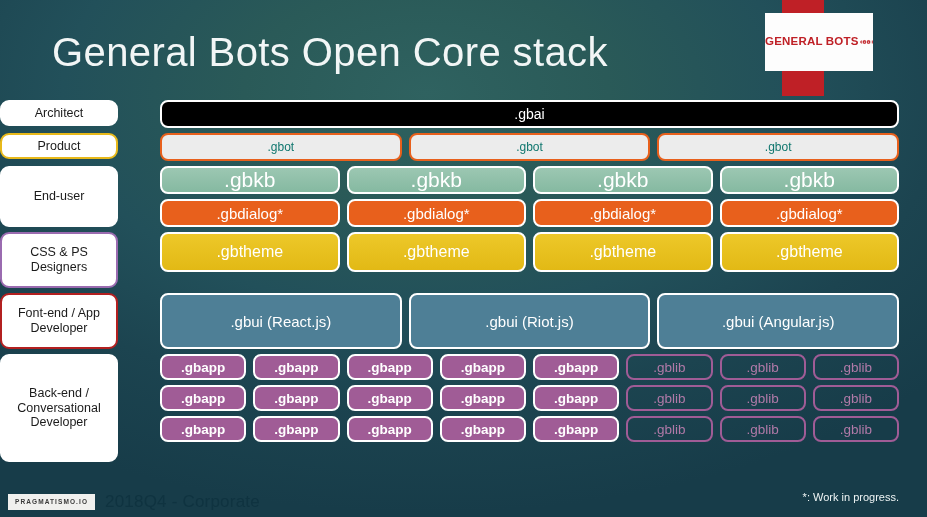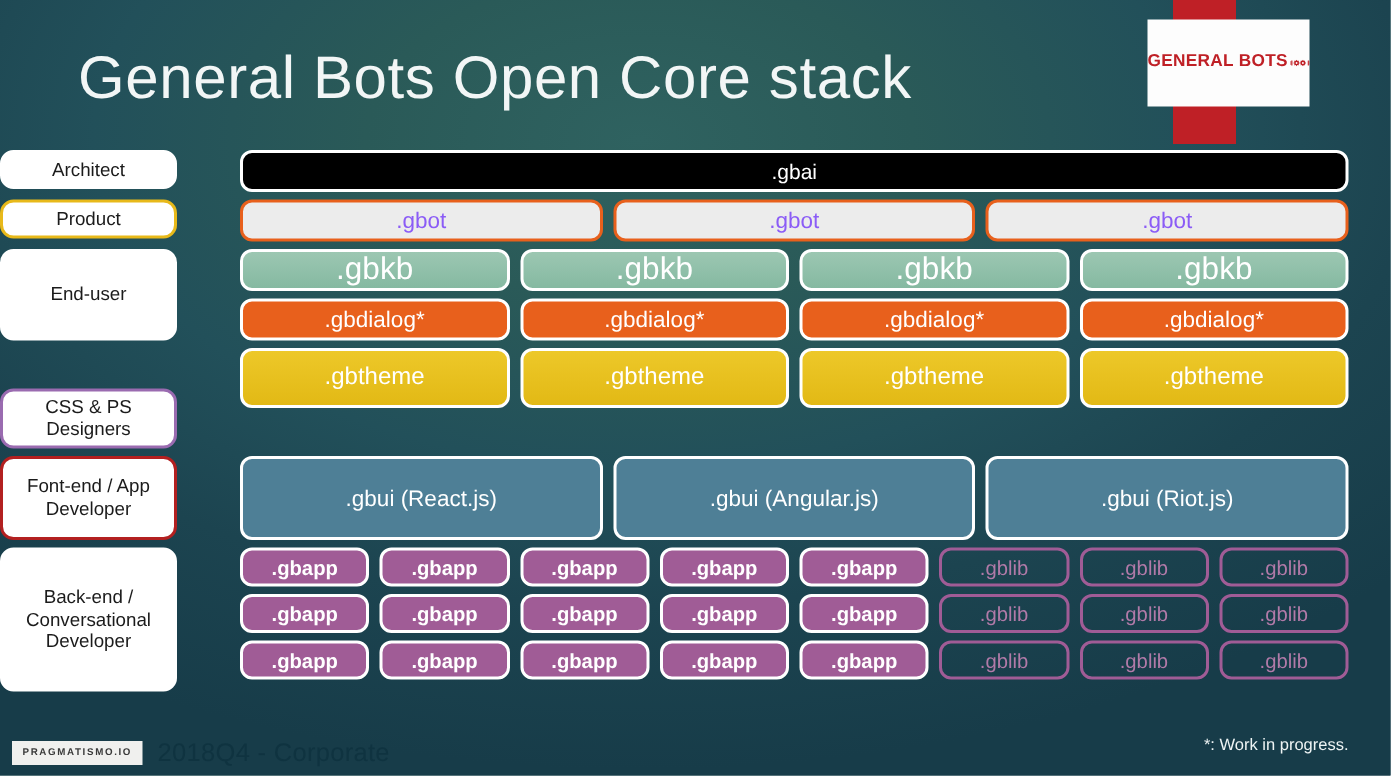--- a/index.html
+++ b/index.html
@@ -118,21 +118,21 @@
     align-items: center;
     justify-content: center;
     font-size: 14.5px;
     text-align: center;
     border: 2px solid #ffffff;
     white-space: nowrap;
   }
 
   
   .r-gbai   { background:#000000; color:#ffffff; height:28px; font-size:14px; }
-  .r-gbot   { background:#ececec; color:#8b5cf6; border-color:#e8601c; height:28px; font-size:15px; }
+  .r-gbot   { background:#ececec; color:#0f766e; border-color:#e8601c; height:28px; font-size:12px; }
   .r-gbkb   { background:#8fc0a9; color:#ffffff; height:28px; font-size:21px;
               background-image:linear-gradient(180deg,#9cc7b2 0%,#85b9a1 100%); }
   .r-gbdlg  { background:#e8601c; color:#ffffff; height:28px; font-size:15px; }
   .r-theme  { background:#e8c020; color:#ffffff; height:40px; font-size:16px;
               background-image:linear-gradient(180deg,#edc829 0%,#e2b915 100%); }
   .r-gbui   { background:#4e7f96; color:#ffffff; height:56px; font-size:15px; }
   .r-gbapp  { background:#a05c96; color:#ffffff; height:26px; font-size:13.5px;font-weight:bold; }
   .r-gblib  { background:transparent; color:#b17aa8; border-color:#a05c96; height:26px; font-size:13.5px; }
 
   .rail-architect { border-color:#ffffff; }
@@ -267,48 +267,48 @@
           <div class="cell r-gbdlg">.gbdialog*</div>
           <div class="cell r-gbdlg">.gbdialog*</div>
           <div class="cell r-gbdlg">.gbdialog*</div>
           <div class="cell r-gbdlg">.gbdialog*</div>
         </div>
       </div>
     </div>
 
     <div class="row">
       <div class="rail">
-        <div class="rail-box rail-designer" style="height:40px;margin-top:27px;">CSS &amp; PS Designers</div>
+        <div class="rail-box rail-designer" style="height:56px;">CSS &amp; PS Designers</div>
       </div>
       <div class="lanes">
         <div class="lane">
           <div class="cell r-theme">.gbtheme</div>
           <div class="cell r-theme">.gbtheme</div>
           <div class="cell r-theme">.gbtheme</div>
           <div class="cell r-theme">.gbtheme</div>
         </div>
       </div>
     </div>
 
     <div class="row">
       <div class="rail">
         <div class="rail-box rail-frontend" style="height:56px;">Font-end / App Developer</div>
       </div>
       <div class="lanes">
         <div class="lane">
           <div class="cell r-gbui">.gbui (React.js)</div>
+          <div class="cell r-gbui">.gbui (Riot.js)</div>
           <div class="cell r-gbui">.gbui (Angular.js)</div>
-          <div class="cell r-gbui">.gbui (Riot.js)</div>
-        </div>
-      </div>
-    </div>
-
-    <div class="row">
-      <div class="rail">
-        <div class="rail-box rail-backend" style="height:96px;">Back-end / Conversational Developer</div>
+        </div>
+      </div>
+    </div>
+
+    <div class="row">
+      <div class="rail">
+        <div class="rail-box rail-backend" style="height:108px;">Back-end / Conversational Developer</div>
       </div>
       <div class="lanes">
 
         <div class="lane">
           <div class="cell r-gbapp">.gbapp</div>
           <div class="cell r-gbapp">.gbapp</div>
           <div class="cell r-gbapp">.gbapp</div>
           <div class="cell r-gbapp">.gbapp</div>
           <div class="cell r-gbapp">.gbapp</div>
           <div class="cell r-gblib">.gblib</div>

